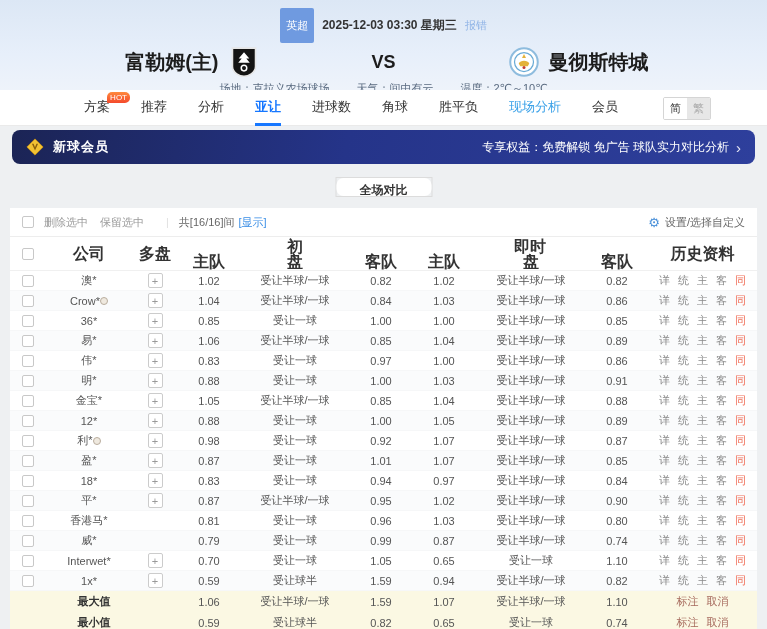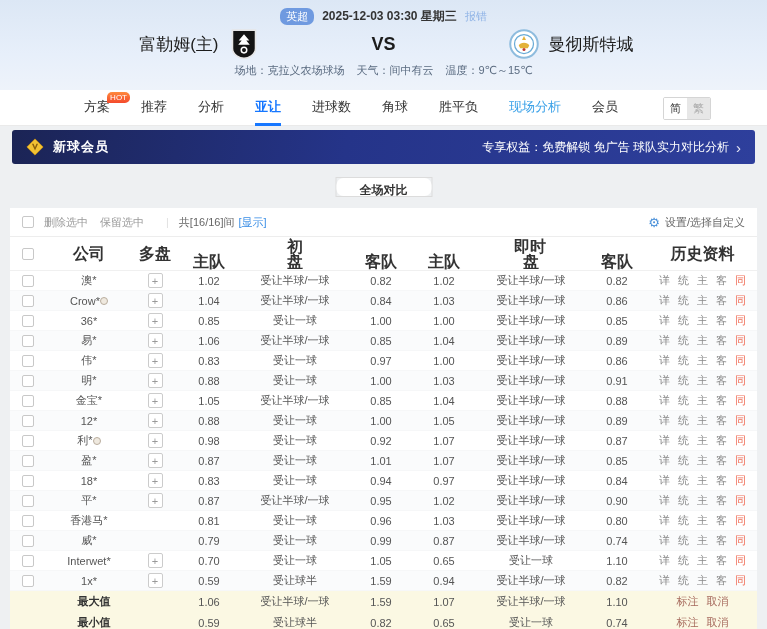--- a/index.html
+++ b/index.html
@@ -2,44 +2,44 @@
 <html><head>
 <meta charset="utf-8">
 <style>
   * { margin:0; padding:0; box-sizing:border-box; }
   html,body { width:767px; height:629px; overflow:hidden; }
   body { background:#eef0f2; font-family:"Liberation Sans","DejaVu Sans",sans-serif; }
 
   
   .header { height:90px; background:linear-gradient(180deg,#dce7f5 0%,#e7effa 60%,#eef3fa 100%); }
   .header-top { display:flex; justify-content:center; align-items:center; gap:8px; padding-top:8px; font-size:12px; color:#333; font-weight:bold; }
-  .league-badge { background:#6f9ae0; color:#fff; font-size:11px; font-weight:normal; padding:1px 6px; border-radius:7px; }
+  .league-badge { background:#6f9ae0; color:#fff; font-size:11px; font-weight:normal; padding:10px 6px; border-radius:2px; }
   .report-link { color:#8fb3e6; font-size:11px; font-weight:normal; }
   .teams-row { display:flex; align-items:center; margin-top:4px; }
   .side { flex:1; display:flex; align-items:center; }
   .side.home { justify-content:flex-end; gap:10px; }
   .side.away { justify-content:flex-start; gap:10px; }
-  .team-name { font-size:17px; font-weight:normal; color:#1c1c1c; }
+  .team-name { font-size:20px; font-weight:bold; color:#1c1c1c; }
   .vs { width:250px; text-align:center; font-size:18px; font-weight:bold; color:#1c1c1c; }
   .crest { width:30px; height:30px; display:flex; align-items:center; justify-content:center; }
-  .venue-row { text-align:center; font-size:11px; color:#5a6b80; margin-top:4px; display:flex; justify-content:center; gap:12px; }
+  .venue-row { text-align:center; font-size:11px; color:#5a6b80; margin-top:4px; display:flex; justify-content:center; gap:27px; }
 
   
   .nav { height:36px; background:#fff; display:flex; align-items:center; padding-left:84px; position:relative; border-bottom:1px solid #eaeaea; }
   .nav-item { font-size:13px; color:#333; margin-right:31px; position:relative; height:36px; line-height:34px; cursor:pointer; }
   .nav-item.active { color:#1677ff; font-weight:bold; border-bottom:3px solid #1677ff; }
   .nav-item.hl { color:#3aa1e8; }
   .hot-badge { position:absolute; top:2px; right:-20px; background:linear-gradient(180deg,#ff8a3c,#f4492c); color:#fff; font-size:8px; padding:1px 3px; border-radius:5px 5px 5px 1px; line-height:9px; }
   .lang-toggle { position:absolute; right:56px; top:7px; display:flex; border:1px solid #d5d5d5; border-radius:2px; overflow:hidden; }
   .lang { width:23px; height:21px; font-size:11px; display:flex; align-items:center; justify-content:center; cursor:pointer; }
   .lang.on  { background:#fff; color:#333; }
   .lang.off { background:#e7e7e7; color:#aaa; }
 
   
-  .banner { margin:4px 12px 0; height:34px; border-radius:3px; background:linear-gradient(100deg,#1b2455 0%,#253489 45%,#2e3f9c 100%); display:flex; align-items:center; padding:0 14px; color:#fff; cursor:pointer; }
+  .banner { margin:4px 12px 0; height:34px; border-radius:8px; background:linear-gradient(100deg,#1b2455 0%,#253489 45%,#2e3f9c 100%); display:flex; align-items:center; padding:0 14px; color:#fff; cursor:pointer; }
   .banner-title { font-size:13px; font-weight:bold; margin-left:9px; letter-spacing:1px; }
   .banner-right { margin-left:auto; font-size:12px; display:flex; align-items:center; gap:7px; }
   .chev { font-size:15px; line-height:1; color:#e8e8f5; }
 
   
   .stats-row { display:flex; align-items:center; margin:9px 10px 0; position:relative; height:27px; }
   .pill { background:#fff; border-radius:14px; padding:0 13px; height:26px; display:flex; align-items:center; gap:5px; font-size:12px; color:#333; }
   .pill .lbl { font-weight:bold; }
   .pill b.red { color:#e8503a; } .pill b.green { color:#2daf5e; }
   .tabs { position:absolute; left:50%; transform:translateX(-50%); display:flex; border:1px solid #dcdcdc; }
@@ -115,21 +115,21 @@
           <path d="M7.8 13.2c1.2-3 7.2-3 8.4 0l-1.2 2.2H9z" fill="#e3b23a"></path>
           <circle cx="12" cy="16.4" r="1.2" fill="#c23b33"></circle>
         </svg>
       </span>
       <span class="team-name">曼彻斯特城</span>
     </div>
   </div>
   <div class="venue-row">
     <span>场地：克拉义农场球场</span>
     <span>天气：间中有云</span>
-    <span>温度：9℃～15℃</span>
+    <span>温度：2℃～10℃</span>
   </div>
 </div>
 
 <div class="nav">
   <span class="nav-item">
     <span>方案</span>
     <span class="hot-badge">HOT</span>
   </span>
   <span class="nav-item">推荐</span>
   <span class="nav-item">分析</span>

